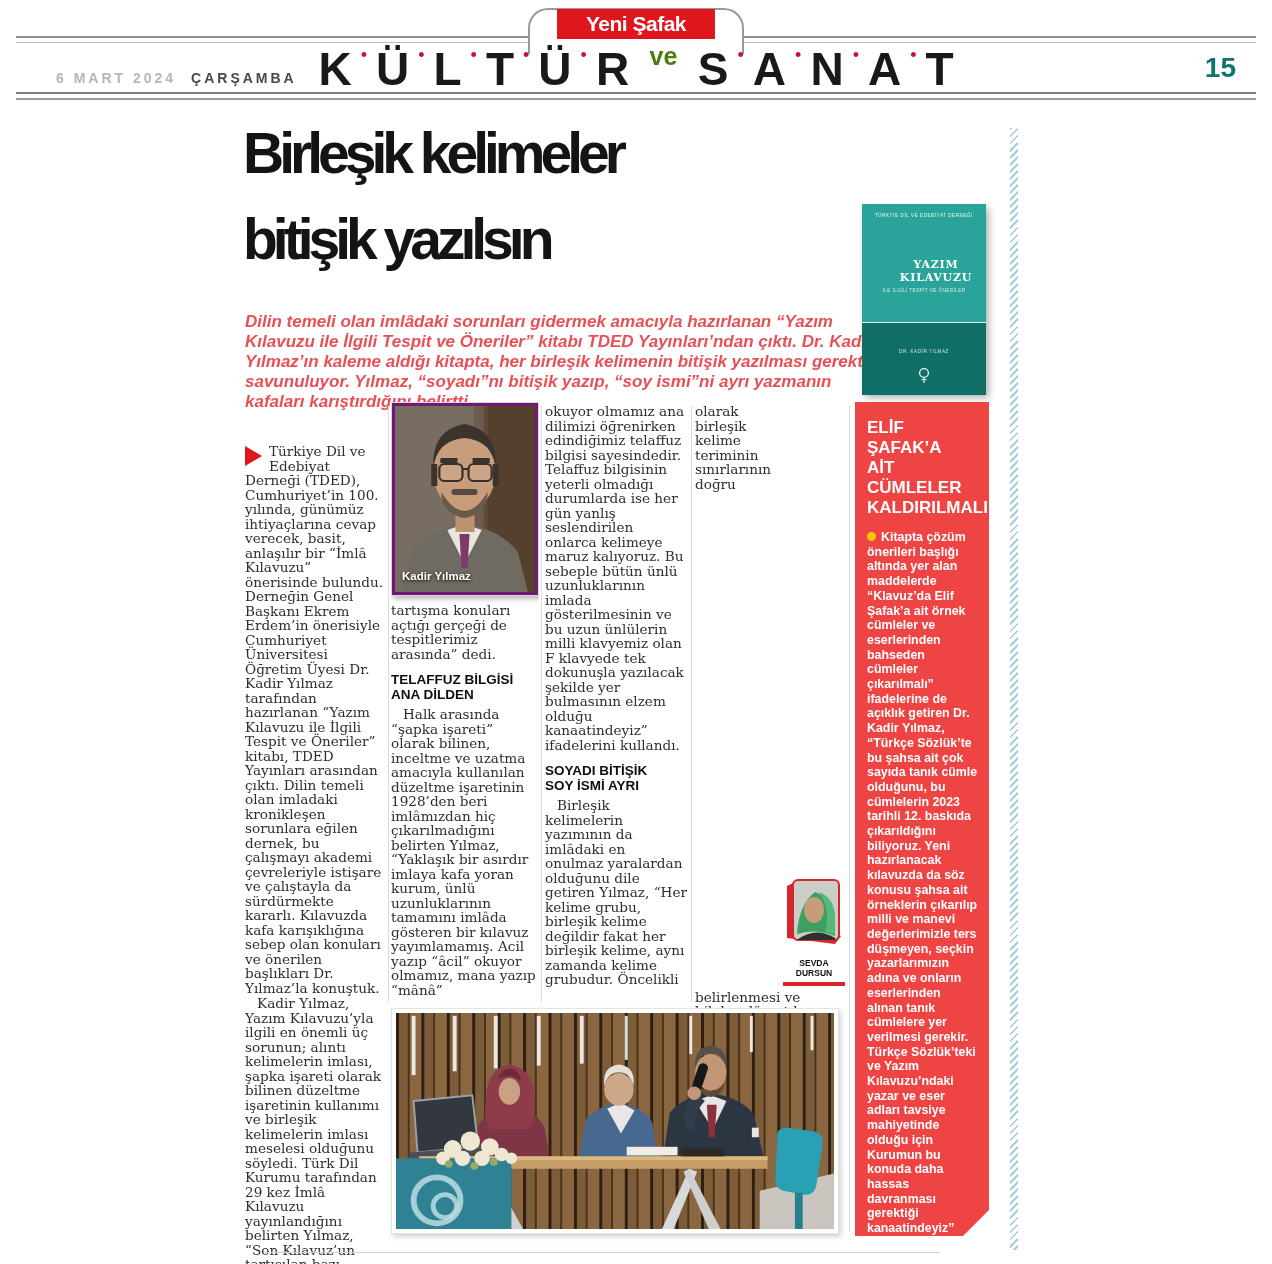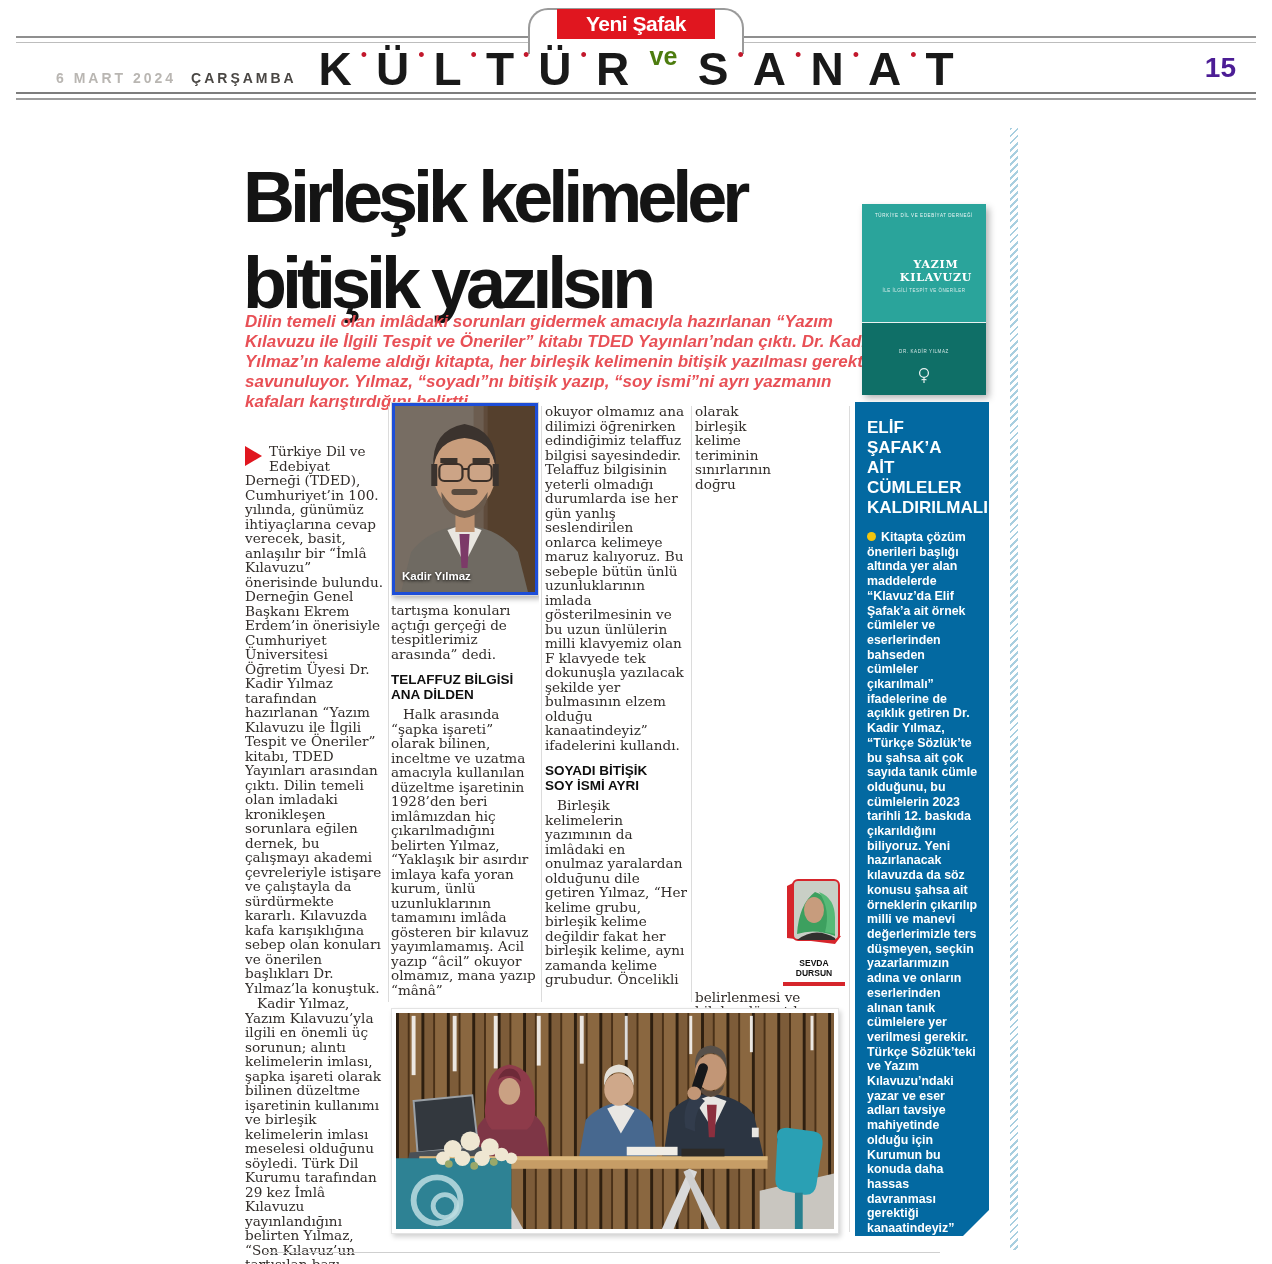--- a/index.html
+++ b/index.html
@@ -14,27 +14,27 @@
                 border-radius:20px 20px 0 0;}
   .logo-box{position:absolute;top:9px;left:50%;transform:translateX(-50%);
             width:158px;height:30px;background:#e0161f;color:#fff;font-weight:800;
             font-size:21px;line-height:30px;text-align:center;letter-spacing:-0.5px;}
   .date-line{position:absolute;top:70px;left:56px;font-size:14px;letter-spacing:3px;color:#b9b6b2;font-weight:700;}
   .date-line b{color:#4a4744;margin-left:8px;}
   .section-bar{position:absolute;top:42px;left:0;right:0;text-align:center;white-space:nowrap;}
   .sec-letter{font-size:46px;font-weight:900;color:#191919;padding:0 6px;vertical-align:middle;}
   .sec-dot{color:#c2182c;font-size:18px;padding:0 3px;vertical-align:12px;}
   .sec-ve{font-size:25px;font-weight:800;color:#4d7c0f;padding:0 10px;vertical-align:8px;}
-  .page-num{position:absolute;top:52px;right:36px;font-size:28px;font-weight:800;color:#4c1d95;}
+  .page-num{position:absolute;top:52px;right:36px;font-size:28px;font-weight:800;color:#0f766e;}
   .rule-bottom{position:absolute;top:92px;left:16px;right:16px;height:4px;
                border-top:2px solid #7d7d7d;border-bottom:2px solid #9c9c9c;}
 
   
   .headline{position:absolute;left:243px;top:110px;width:760px;color:#141414;
-            font-weight:800;font-size:72px;line-height:86px;letter-spacing:-5px;margin-top:44px;}
+            font-weight:800;font-size:57px;line-height:86px;letter-spacing:-5px;}
   .lede{position:absolute;left:245px;top:312px;width:640px;color:#e85056;
         font-style:italic;font-weight:700;font-size:17px;line-height:20px;}
 
   
   .book{position:absolute;left:862px;top:204px;width:124px;height:190px;
         box-shadow:3px 4px 7px rgba(0,0,0,.3);}
   .book-top{height:118px;background:#2aa49b;text-align:center;color:#eef7f6;}
   .book-pub{font-size:4.5px;letter-spacing:.6px;padding-top:9px;}
   .book-title{font-family:"DejaVu Serif",serif;font-weight:700;font-size:11px;
               letter-spacing:.8px;color:#ffffff;margin-top:40px;padding-left:24px;}
@@ -50,34 +50,34 @@
   .col .para{margin:0 0 1px 0;}
   .para.indent{text-indent:12px;}
   .subhead{font-family:"Liberation Sans",sans-serif;font-weight:800;font-size:13.5px;
            line-height:15px;color:#0f0f0f;text-align:left;margin:11px 0 5px 0;}
   .tri{float:left;width:0;height:0;border-left:17px solid #e0161f;
        border-top:10px solid transparent;border-bottom:10px solid transparent;
        margin:2px 7px 2px 0;}
   .vrule{position:absolute;width:1px;background:#dcdcdc;}
 
   
-  .portrait{position:relative;width:148px;height:194px;background:#1d4ed8;border:1px solid #d8d8d8;
+  .portrait{position:relative;width:148px;height:194px;background:#701a75;border:1px solid #d8d8d8;
             box-shadow:2px 3px 5px rgba(0,0,0,.28);padding:3px;box-sizing:border-box;margin-bottom:7px;}
   .portrait svg{display:block;width:100%;height:100%;}
   .portrait-caption{position:absolute;left:10px;bottom:12px;color:#fff;font-family:"Liberation Sans",sans-serif;
                     font-weight:700;font-size:11.5px;text-shadow:0 1px 3px rgba(0,0,0,.9);}
 
   
   .byline{float:right;clear:right;width:62px;margin:474px 0 4px 6px;text-align:center;
           font-family:"Liberation Sans",sans-serif;}
   .byline-name{font-size:8.5px;font-weight:800;color:#111;line-height:1.25;margin-top:8px;}
   .byline-bar{height:4px;background:#d6252b;margin-top:3px;}
 
   
-  .sidebar{position:absolute;left:855px;top:402px;width:134px;height:834px;background:#0369a1;
+  .sidebar{position:absolute;left:855px;top:402px;width:134px;height:834px;background:#ef4444;
            clip-path:polygon(0 0,100% 0,100% calc(100% - 26px),calc(100% - 26px) 100%,0 100%);
            padding:16px 10px 10px 12px;box-sizing:border-box;color:#fff;overflow:hidden;}
   .sidebar-heading{font-size:17px;font-weight:800;line-height:20px;margin-bottom:12px;}
   .sidebar-body{font-size:12.4px;font-weight:700;line-height:14.7px;}
   .bullet{display:inline-block;width:9px;height:9px;border-radius:50%;background:#f2c50e;
           margin-right:5px;}
 
   
   .panel-photo{position:absolute;left:391px;top:1008px;width:448px;height:226px;background:#fff;
                padding:4px;box-sizing:border-box;border:1px solid #e3e3e3;box-shadow:2px 3px 5px rgba(0,0,0,.18);}

